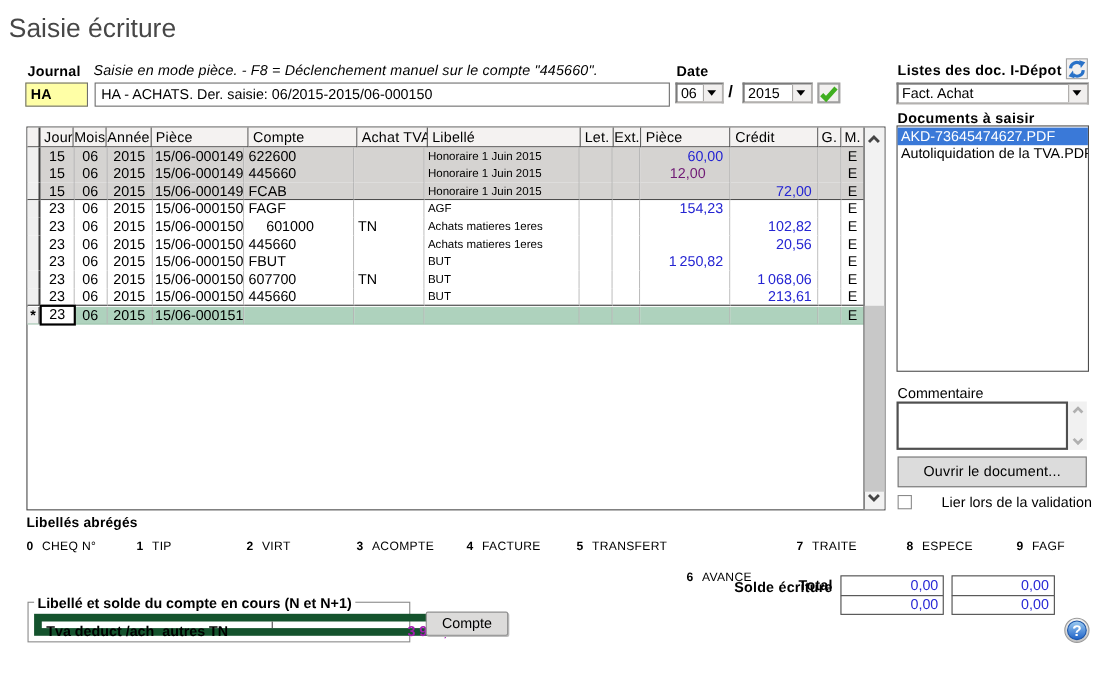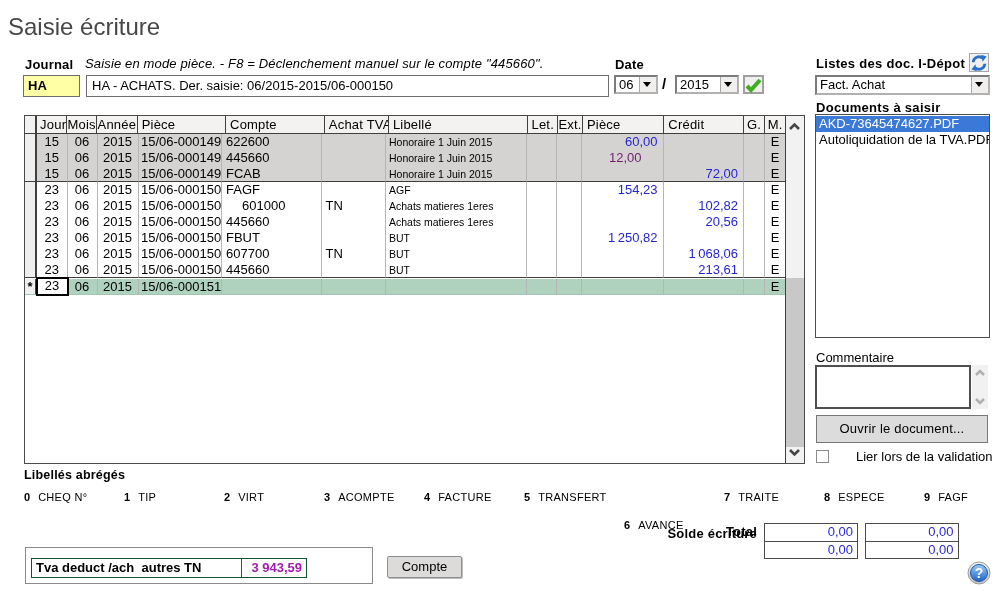--- a/index.html
+++ b/index.html
@@ -279,21 +279,22 @@
   </div>
 
   <div class="abs lbl" style="left:557px;top:524px;width:200px;text-align:right;">Total</div>
   <div class="abs lbl" style="left:557px;top:526px;width:200px;text-align:right;">Solde écriture</div>
   <div class="abs vbx" style="left:764px;top:523px;">0,00</div>
   <div class="abs vbx" style="left:864.5px;top:523px;">0,00</div>
   <div class="abs vbx" style="left:764px;top:540.5px;">0,00</div>
   <div class="abs vbx" style="left:864.5px;top:540.5px;">0,00</div>
 
   <div class="abs" style="left:25px;top:547px;width:348px;height:37px;box-sizing:border-box;border:1px solid #8a8a8a;">
-    <div class="abs" style="left:5px;top:10px;width:276px;height:20px;box-sizing:border-box;border:1px solid #14532d;display:flex;">
+    <div class="abs" style="left:5px;top:-7px;background:#fff;padding:0 3px;font-size:13px;font-weight:bold;">Libellé et solde du compte en cours (N et N+1)</div>
+    <div class="abs" style="left:5px;top:10px;width:401px;height:20px;box-sizing:border-box;border:7px solid #14532d;display:flex;">
       <div style="width:205px;font-size:13px;font-weight:bold;line-height:18px;padding-left:4px;border-right:1px solid #4a4a4a;">Tva deduct /ach&nbsp; autres TN</div>
       <div style="flex:1;font-size:13px;font-weight:bold;line-height:18px;color:#a21caf;text-align:right;padding-right:4px;">3 943,59</div>
     </div>
   </div>
 
   <div class="abs" style="left:387px;top:556px;width:75px;height:22px;box-sizing:border-box;border:1px solid #8f8f8f;background:#dcdbda;border-radius:2px;font-size:13px;text-align:center;line-height:20px;box-shadow:1px 1px 0 #bdbdbd;">Compte</div>
 
   <svg class="abs" style="left:967px;top:561px;" width="24" height="24" viewBox="0 0 24 24">
     <defs>
       <linearGradient id="hg" x1="0" y1="0" x2="0" y2="1">

